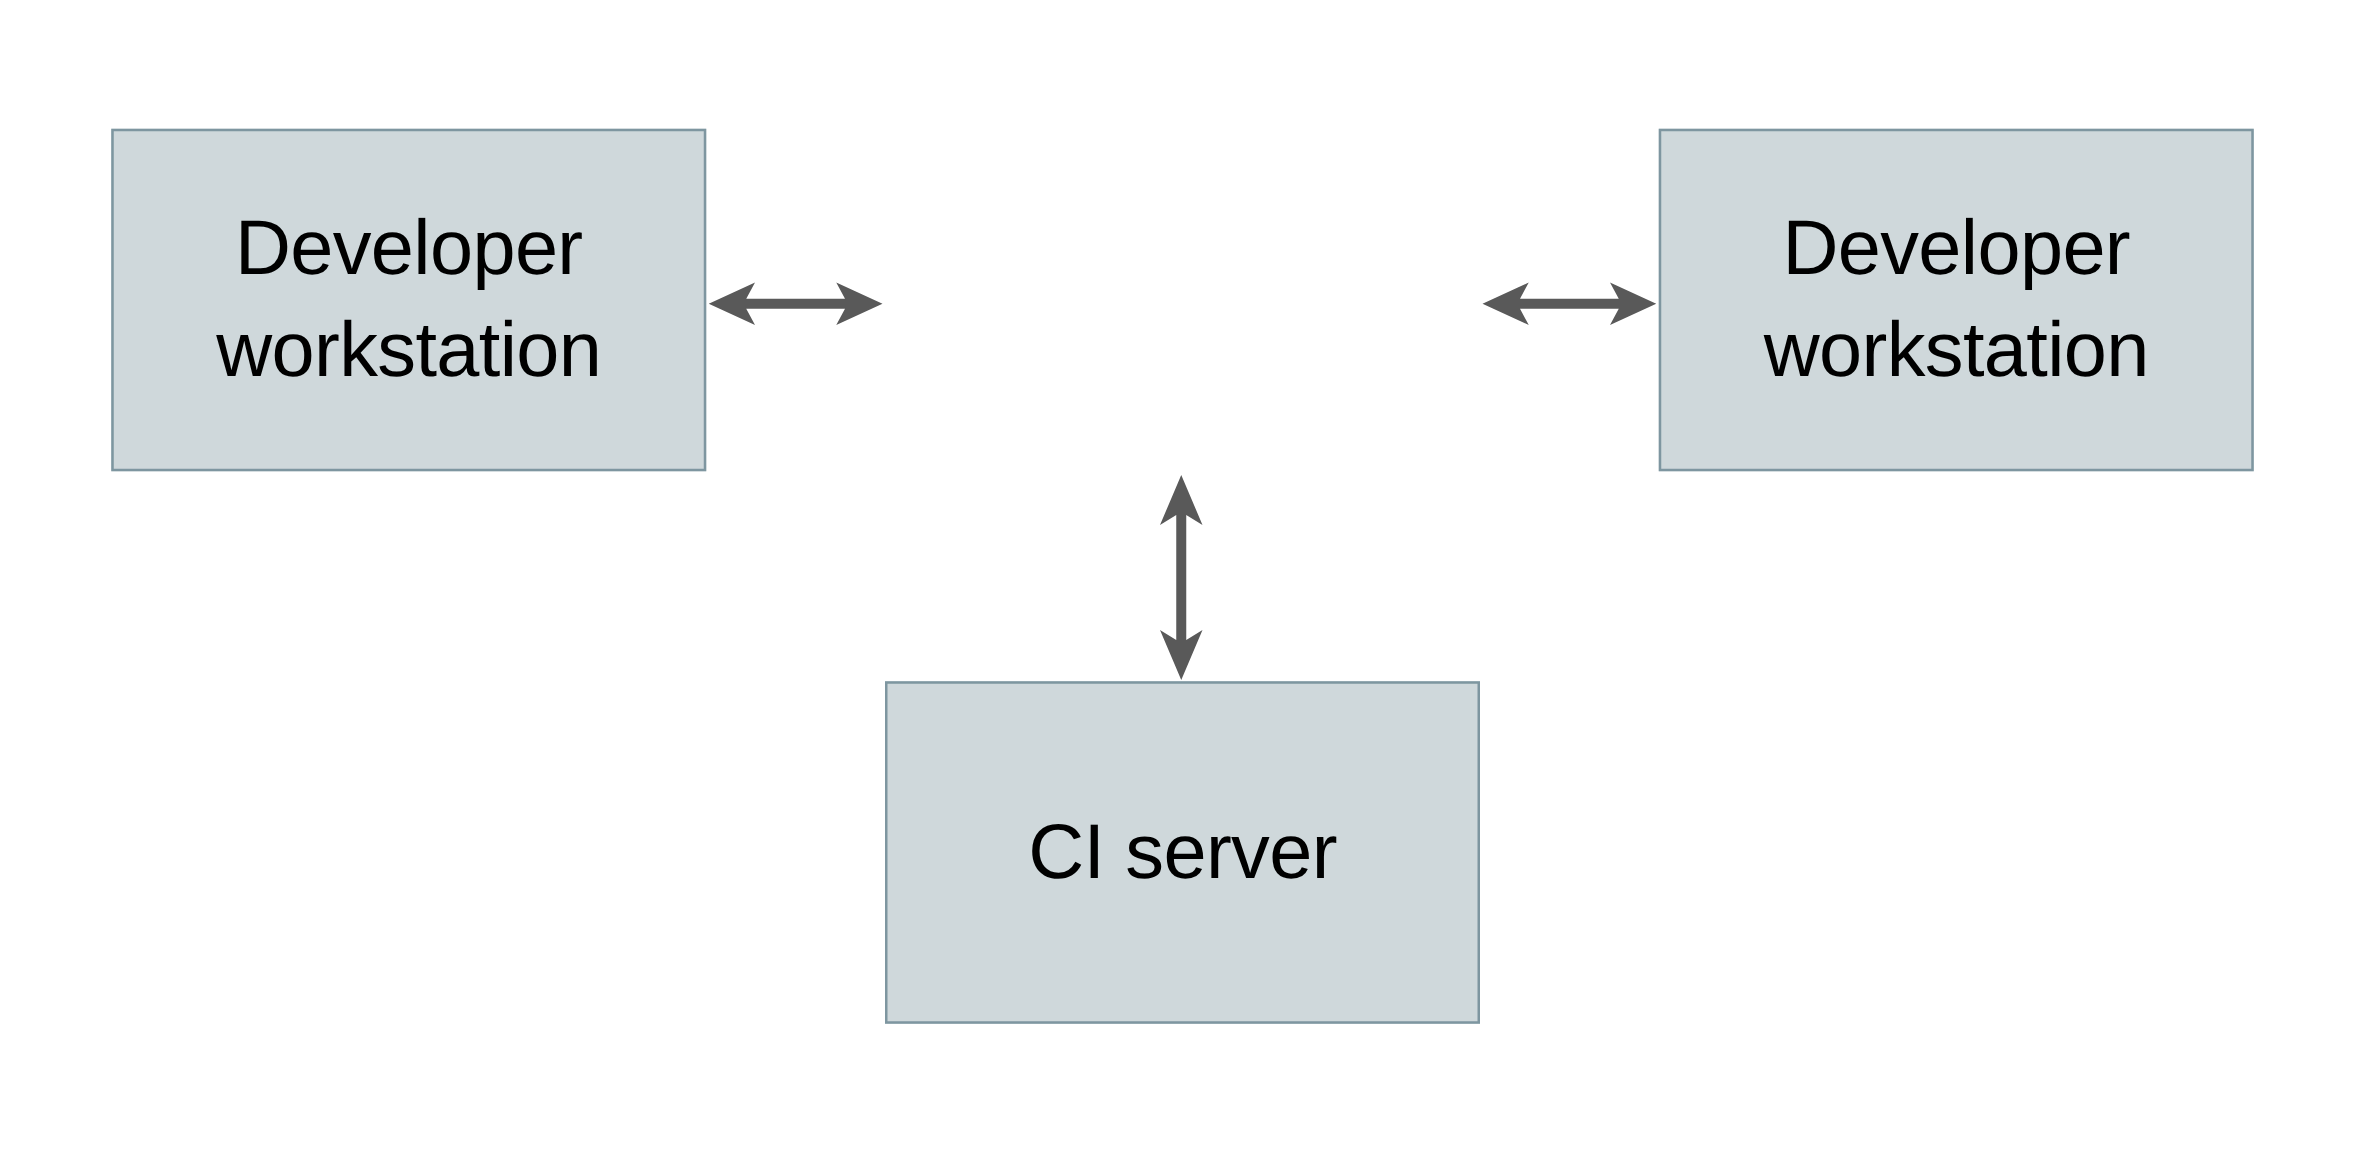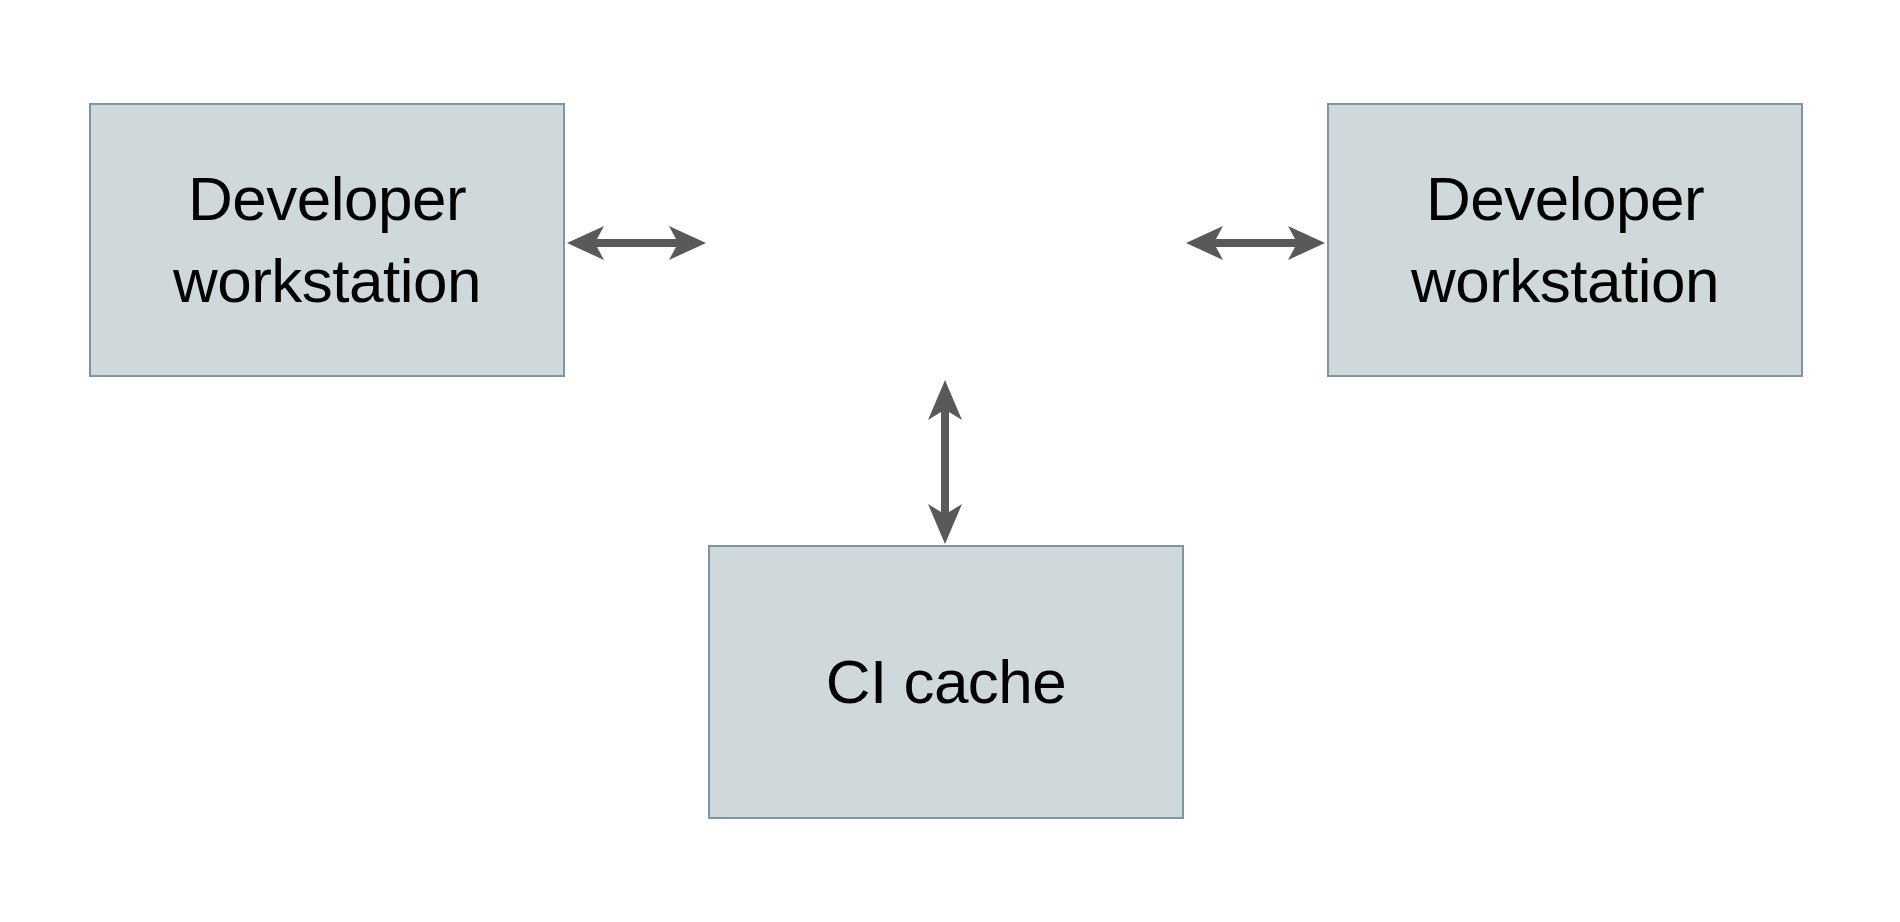--- a/index.html
+++ b/index.html
@@ -61,21 +61,21 @@
 workstation</span>
   </div>
 
 
   <div class="node" id="node-dev-right">
     <span class="node-label">Developer
 workstation</span>
   </div>
 
   <div class="node" id="node-ci">
-    <span class="node-label">CI cache</span>
+    <span class="node-label">CI server</span>
   </div>
 
   <svg class="connector" id="conn-left-cache" viewBox="0 0 147 62" width="147" height="62">
     <g fill="#595959" stroke="none">
       <path d="M 4 31 L 41 14 L 34 27 L 113 27 L 106 14 L 143 31 L 106 48 L 113 35 L 34 35 L 41 48 Z"></path>
     </g>
   </svg>
 
   <svg class="connector" id="conn-cache-right" viewBox="0 0 147 62" width="147" height="62">
     <g fill="#595959" stroke="none">

